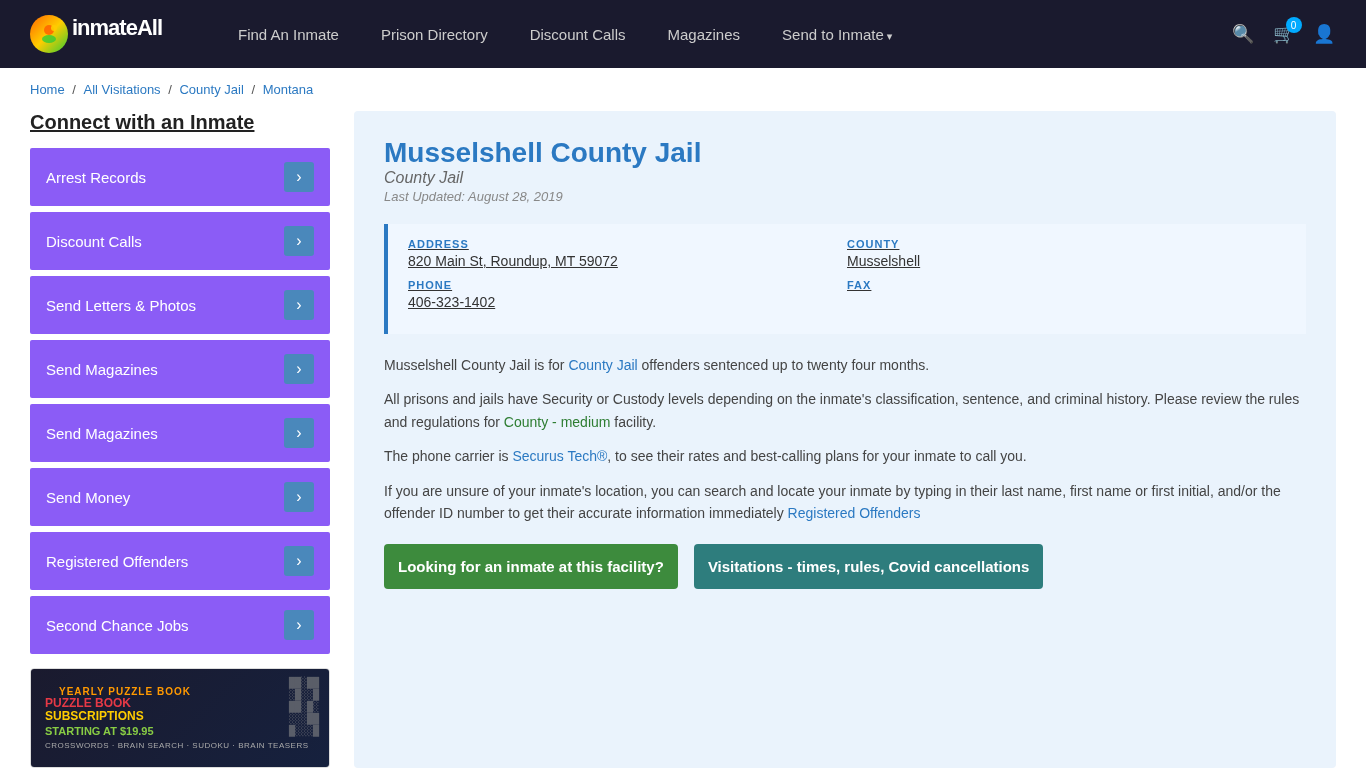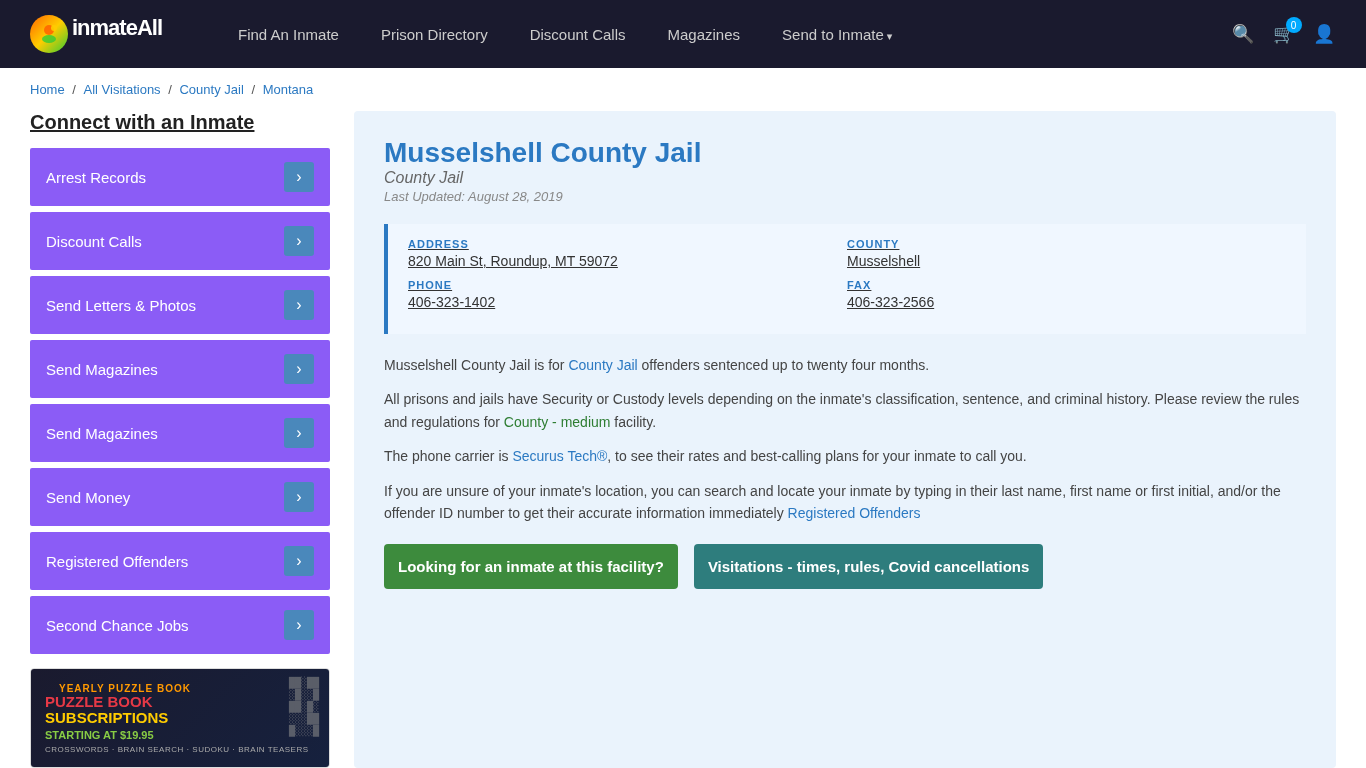--- a/index.html
+++ b/index.html
@@ -167,21 +167,21 @@
     }
     .ad-label {
       color: #ff9900;
       font-size: 10px;
       font-weight: bold;
       letter-spacing: 1px;
       margin-left: 14px;
     }
     .ad-title {
       color: #fff;
-      font-size: 15px;
+      font-size: 12px;
       font-weight: 900;
       line-height: 1.1;
     }
     .ad-title span.red { color: #e63946; }
     .ad-title span.yellow { color: #ffcc00; }
     .ad-subtitle {
       color: #88cc44;
       font-size: 11px;
       font-weight: bold;
       margin-top: 2px;
@@ -376,21 +376,20 @@
       <div class="info-cell">
         <div class="info-label">COUNTY</div>
         <div class="info-value">Musselshell</div>
       </div>
       <div class="info-cell">
         <div class="info-label">PHONE</div>
         <div class="info-value">406-323-1402</div>
       </div>
       <div class="info-cell">
         <div class="info-label">FAX</div>
-        <div class="info-value">406-323-2566</div>
       </div>
     </div>
 
     <p class="description">
       Musselshell County Jail is for <a>County Jail</a> offenders sentenced up to twenty four months.
     </p>
     <p class="description">
       All prisons and jails have Security or Custody levels depending on the inmate's classification, sentence, and criminal history. Please review the rules and regulations for <a class="green">County - medium</a> facility.
     </p>
     <p class="description">

